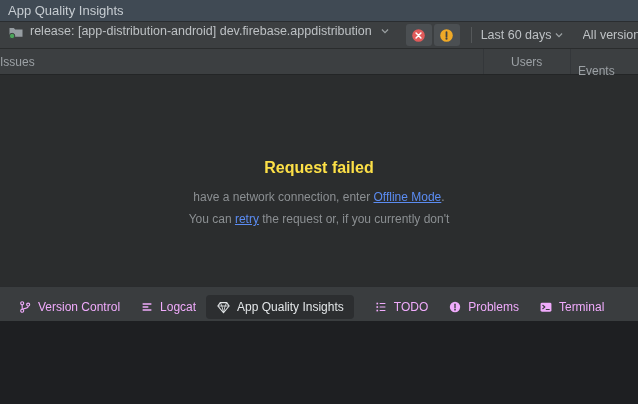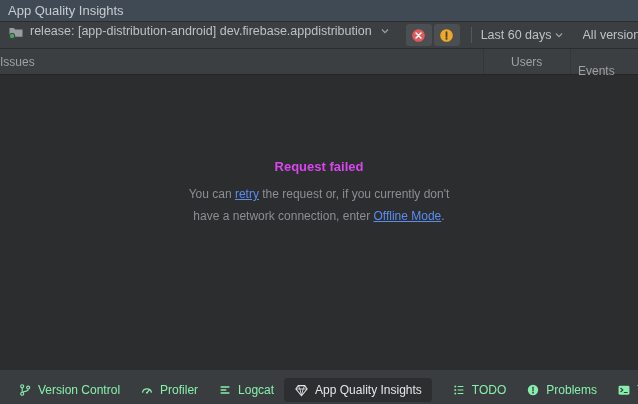--- a/index.html
+++ b/index.html
@@ -1,18 +1,18 @@
 <!DOCTYPE html>
 <html><head>
 <meta charset="utf-8">
 <style>
   * { margin:0; padding:0; box-sizing:border-box; }
   html,body { background:#1e1f22; }
   .app{
-    position:relative; width:638px; height:404px; overflow:hidden;
+    position:relative; width:638px; height:321px; overflow:hidden;
     background:#2b2d2e; font-family:"Liberation Sans", sans-serif;
     display:flex; flex-direction:column; user-select:none;
   }
   
   .tw-header{
     flex:none; height:22px; background:#404a54; display:flex; align-items:center;
     padding:0 8px; gap:20px; border-bottom:1px solid #2a2d30;
   }
   .tw-title{ font-size:13px; color:#c6ccd1; white-space:nowrap; }
   .tw-tab{ font-size:13px; color:#a9b1b7; white-space:nowrap; cursor:default; }
@@ -38,31 +38,31 @@
     flex:none; height:26px; background:#3c3f41; border-bottom:1px solid #232526;
     display:flex; align-items:center; font-size:12px; color:#9ca1a5;
   }
   .col-issues{ flex:1; padding-left:0; }
   .col-sep{ width:1px; align-self:stretch; background:#34373a; }
   .col-users{ width:86px; padding-left:27px; }
   .col-events{ width:67px; padding-left:7px;margin-top:18px; }
   
   .content{ flex:1; position:relative; background:#2b2d2e; min-height:0; }
   .msg{ position:absolute; left:0; right:0; top:84px; text-align:center; }
-  .msg-title{ font-size:13px; font-weight:bold; color:#d946ef; margin-bottom:9px; }
+  .msg-title{ font-size:16px; font-weight:bold; color:#fde047; margin-bottom:9px; }
   .msg-line{ font-size:12px; color:#8b8f92; line-height:22px; }
   .msg a{ color:#5b8cf2; text-decoration:underline; cursor:pointer; }
   
   .bottom-bar{
     flex:none; height:35px; background:#3a3d3f; border-top:1px solid #2a2c2e;
     display:flex; align-items:flex-end; padding:0 0 2px 8px; overflow:hidden; min-width:0;
   }
   .tab{
     display:flex; align-items:center; gap:6px; height:24px; padding:0 10px;
-    border-radius:4px; font-size:12px; color:#86efac; white-space:nowrap; cursor:default; flex:none;
+    border-radius:4px; font-size:12px; color:#f0abfc; white-space:nowrap; cursor:default; flex:none;
   }
   .tab.selected{ background:#2c2e30; color:#e3e6e8; }
   .tab-gap{ margin-left:10px; }
   .icon{ display:inline-flex; flex:none; }
 </style>
 </head>
 <body>
 
 <div class="app">
 
@@ -127,49 +127,39 @@
     <span class="col-issues">Issues</span>
     <span class="col-sep"></span>
     <span class="col-users">Users</span>
     <span class="col-sep"></span>
     <span class="col-events">Events</span>
   </div>
 
   <div class="content">
     <div class="msg">
       <div class="msg-title">Request failed</div>
+      <div class="msg-line"><span>have a network connection, enter </span><a>Offline Mode</a><span>.</span></div>
       <div class="msg-line"><span>You can </span><a>retry</a><span> the request or, if you currently don't</span></div>
-      <div class="msg-line"><span>have a network connection, enter </span><a>Offline Mode</a><span>.</span></div>
     </div>
   </div>
 
   <div class="bottom-bar">
 
     <div class="tab">
       <span class="icon">
         <svg width="14" height="14" viewBox="0 0 16 16">
           <circle cx="4.8" cy="3.7" r="1.7" fill="none" stroke="currentColor" stroke-width="1.3"></circle>
           <circle cx="4.8" cy="12.3" r="1.7" fill="none" stroke="currentColor" stroke-width="1.3"></circle>
           <circle cx="11.6" cy="5.2" r="1.7" fill="none" stroke="currentColor" stroke-width="1.3"></circle>
           <path d="M4.8 5.5 v5 M11.6 7 c0 2.9 -4 2.1 -6 3.5" fill="none" stroke="currentColor" stroke-width="1.3"></path>
         </svg>
       </span>
       <span>Version Control</span>
     </div>
 
-    <div class="tab">
-      <span class="icon">
-        <svg width="14" height="14" viewBox="0 0 16 16">
-          <path d="M2.8 11 a5.3 5.3 0 0 1 10.4 0" fill="none" stroke="currentColor" stroke-width="1.5"></path>
-          <path d="M8 11 L11 7.6" stroke="currentColor" stroke-width="1.5" stroke-linecap="round"></path>
-          <circle cx="8" cy="11" r="1.1" fill="currentColor"></circle>
-        </svg>
-      </span>
-      <span>Profiler</span>
-    </div>
 
     <div class="tab">
       <span class="icon">
         <svg width="14" height="14" viewBox="0 0 16 16">
           <path d="M3 4.6 h10 M3 8 h6.5 M3 11.4 h10" stroke="currentColor" stroke-width="1.6"></path>
         </svg>
       </span>
       <span>Logcat</span>
     </div>
 

